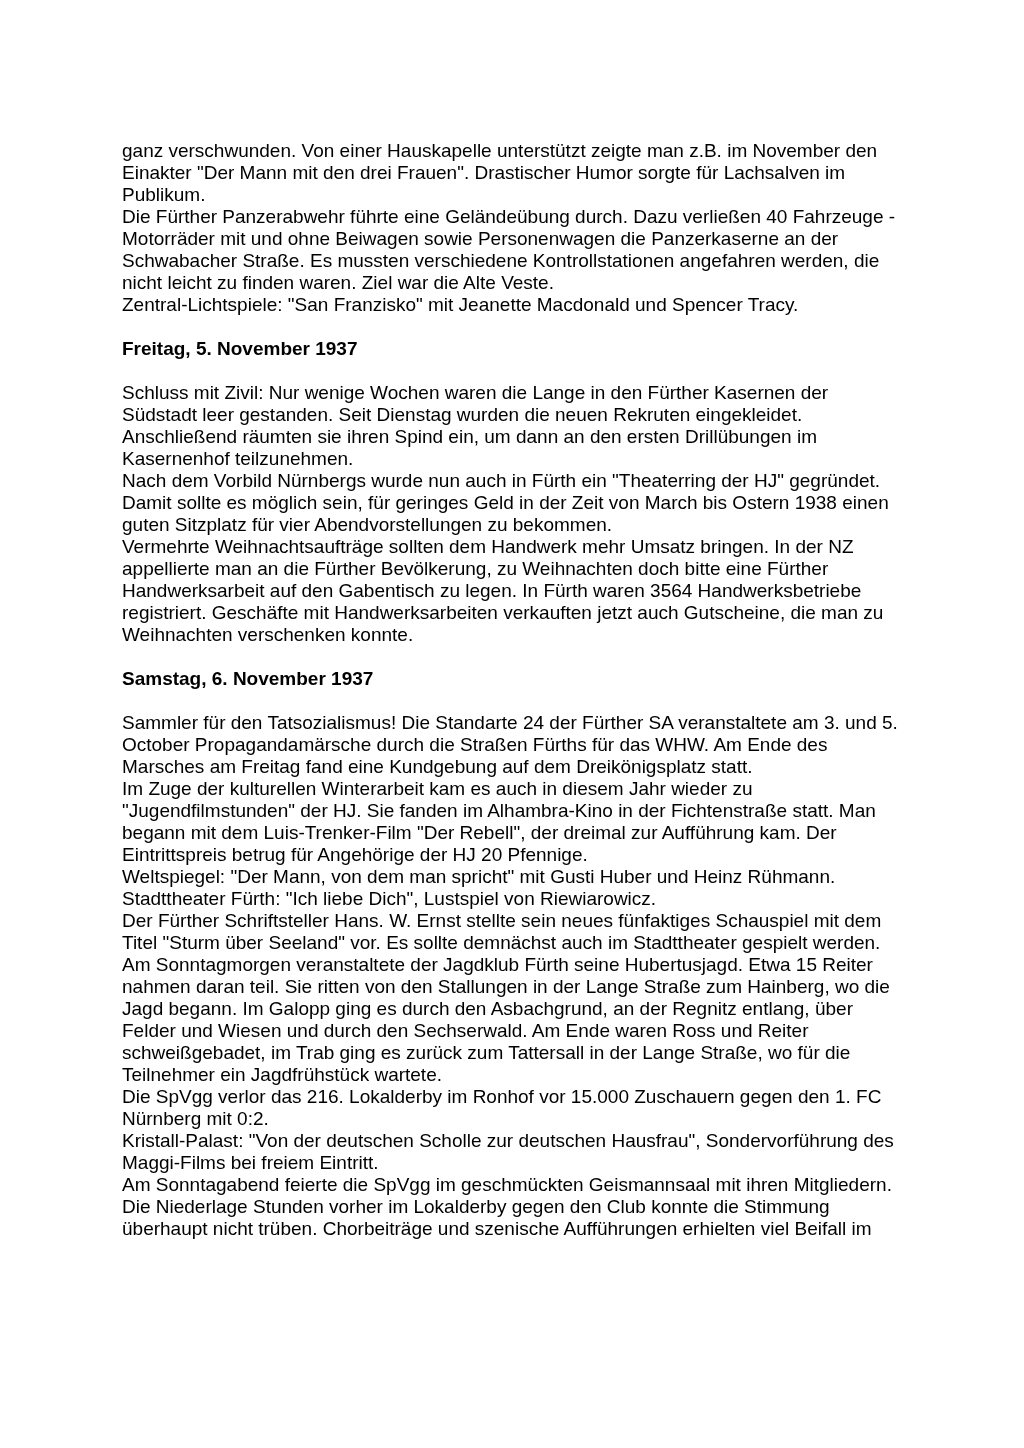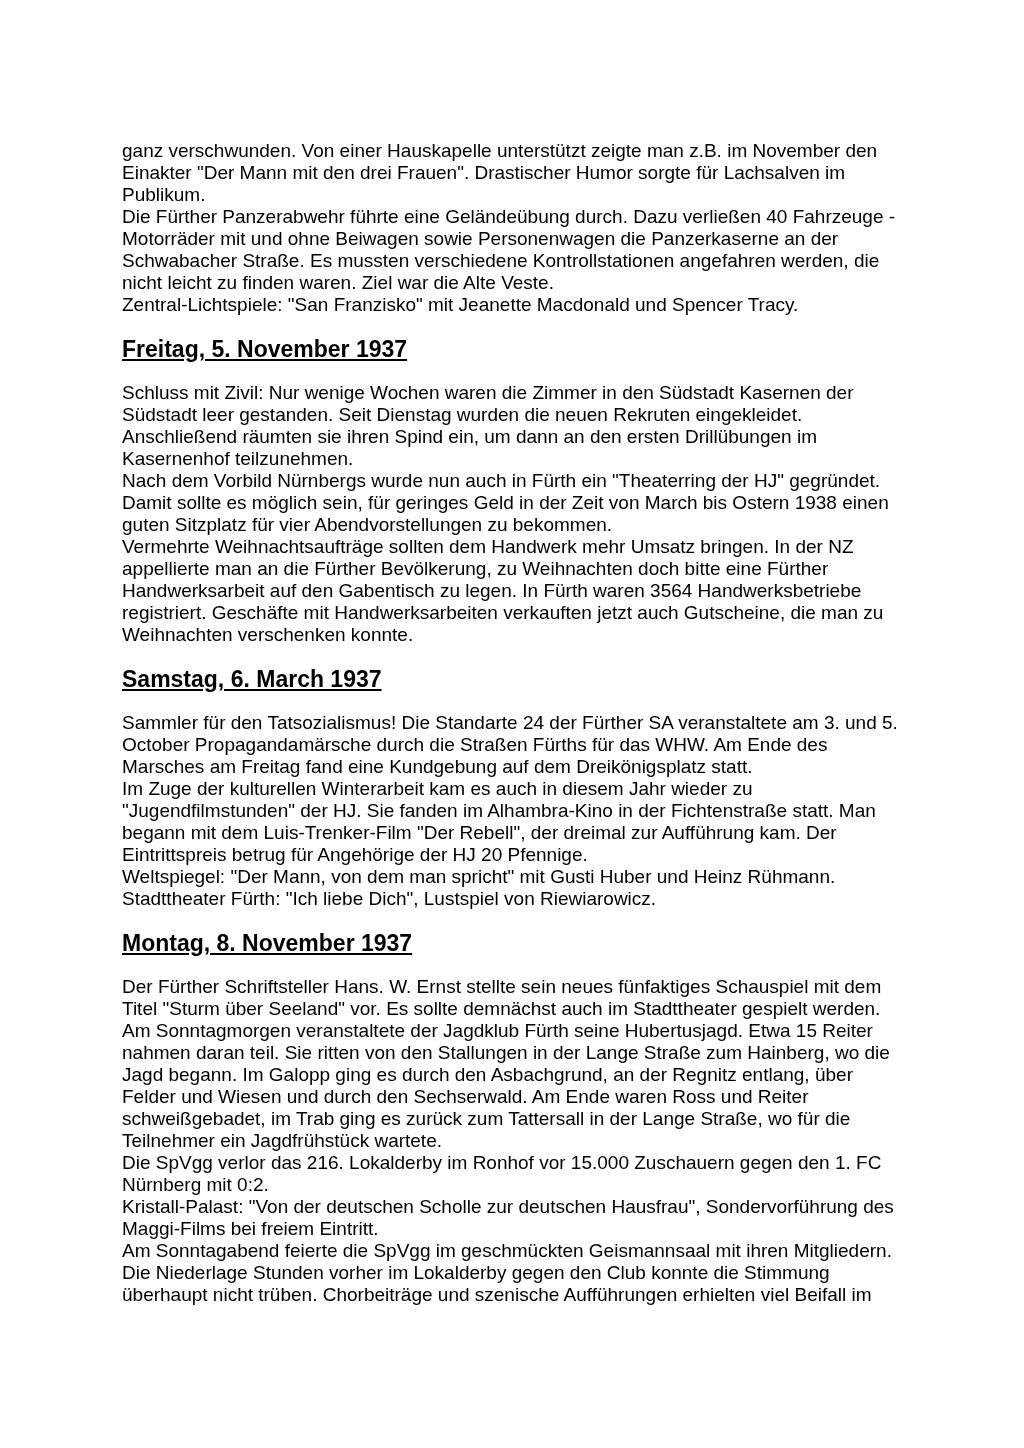--- a/index.html
+++ b/index.html
@@ -29,61 +29,59 @@
     top: 124px;
     width: 786px;
     font-size: 19px;
     line-height: 22px;
     text-align: left;
   }
   .doc-section {
     margin: 0;
   }
   .doc-heading {
-    font-size: 23px;
+    font-size: 19px;
     line-height: 22px;
     font-weight: bold;
     margin: 22px 0 22px 0;
     padding: 0;
-    text-decoration: underline;
   }
   .doc-paragraph {
     margin: 0;
     padding: 0;
   }
 </style>
 </head>
 <body>
 
 <div class="page">
   <div class="content" id="content">
   <section class="doc-section">
 
   <p class="doc-paragraph">ganz verschwunden. Von einer Hauskapelle unterstützt zeigte man z.B. im November den Einakter "Der Mann mit den drei Frauen". Drastischer Humor sorgte für Lachsalven im Publikum.</p>
         <p class="doc-paragraph">Die Fürther Panzerabwehr führte eine Geländeübung durch. Dazu verließen 40 Fahrzeuge - Motorräder mit und ohne Beiwagen sowie Personenwagen die Panzerkaserne an der Schwabacher Straße. Es mussten verschiedene Kontrollstationen angefahren werden, die nicht leicht zu finden waren. Ziel war die Alte Veste.</p>
         <p class="doc-paragraph">Zentral-Lichtspiele: "San Franzisko" mit Jeanette Macdonald und Spencer Tracy.</p>
       </section>
 
   <section class="doc-section">
     <h2 class="doc-heading">Freitag, 5. November 1937</h2>
-  <p class="doc-paragraph">Schluss mit Zivil: Nur wenige Wochen waren die Zimmer in den Südstadt Kasernen der Südstadt leer gestanden. Seit Dienstag wurden die neuen Rekruten eingekleidet. Anschließend räumten sie ihren Spind ein, um dann an den ersten Drillübungen im Kasernenhof teilzunehmen.</p>
+  <p class="doc-paragraph">Schluss mit Zivil: Nur wenige Wochen waren die Lange in den Fürther Kasernen der Südstadt leer gestanden. Seit Dienstag wurden die neuen Rekruten eingekleidet. Anschließend räumten sie ihren Spind ein, um dann an den ersten Drillübungen im Kasernenhof teilzunehmen.</p>
         <p class="doc-paragraph">Nach dem Vorbild Nürnbergs wurde nun auch in Fürth ein "Theaterring der HJ" gegründet. Damit sollte es möglich sein, für geringes Geld in der Zeit von March bis Ostern 1938 einen guten Sitzplatz für vier Abendvorstellungen zu bekommen.</p>
         <p class="doc-paragraph">Vermehrte Weihnachtsaufträge sollten dem Handwerk mehr Umsatz bringen. In der NZ appellierte man an die Fürther Bevölkerung, zu Weihnachten doch bitte eine Fürther Handwerksarbeit auf den Gabentisch zu legen. In Fürth waren 3564 Handwerksbetriebe registriert. Geschäfte mit Handwerksarbeiten verkauften jetzt auch Gutscheine, die man zu Weihnachten verschenken konnte.</p>
       </section>
 
   <section class="doc-section">
-    <h2 class="doc-heading">Samstag, 6. March 1937</h2>
+    <h2 class="doc-heading">Samstag, 6. November 1937</h2>
   <p class="doc-paragraph">Sammler für den Tatsozialismus! Die Standarte 24 der Fürther SA veranstaltete am 3. und 5. October Propagandamärsche durch die Straßen Fürths für das WHW. Am Ende des Marsches am Freitag fand eine Kundgebung auf dem Dreikönigsplatz statt.</p>
         <p class="doc-paragraph">Im Zuge der kulturellen Winterarbeit kam es auch in diesem Jahr wieder zu "Jugendfilmstunden" der HJ. Sie fanden im Alhambra-Kino in der Fichtenstraße statt. Man begann mit dem Luis-Trenker-Film "Der Rebell", der dreimal zur Aufführung kam. Der Eintrittspreis betrug für Angehörige der HJ 20 Pfennige.</p>
         <p class="doc-paragraph">Weltspiegel: "Der Mann, von dem man spricht" mit Gusti Huber und Heinz Rühmann.</p>
         <p class="doc-paragraph">Stadttheater Fürth: "Ich liebe Dich", Lustspiel von Riewiarowicz.</p>
       </section>
 
   <section class="doc-section">
-    <h2 class="doc-heading">Montag, 8. November 1937</h2>
   <p class="doc-paragraph">Der Fürther Schriftsteller Hans. W. Ernst stellte sein neues fünfaktiges Schauspiel mit dem Titel "Sturm über Seeland" vor. Es sollte demnächst auch im Stadttheater gespielt werden.</p>
         <p class="doc-paragraph">Am Sonntagmorgen veranstaltete der Jagdklub Fürth seine Hubertusjagd. Etwa 15 Reiter nahmen daran teil. Sie ritten von den Stallungen in der Lange Straße zum Hainberg, wo die Jagd begann. Im Galopp ging es durch den Asbachgrund, an der Regnitz entlang, über Felder und Wiesen und durch den Sechserwald. Am Ende waren Ross und Reiter schweißgebadet, im Trab ging es zurück zum Tattersall in der Lange Straße, wo für die Teilnehmer ein Jagdfrühstück wartete.</p>
         <p class="doc-paragraph">Die SpVgg verlor das 216. Lokalderby im Ronhof vor 15.000 Zuschauern gegen den 1. FC Nürnberg mit 0:2.</p>
         <p class="doc-paragraph">Kristall-Palast: "Von der deutschen Scholle zur deutschen Hausfrau", Sondervorführung des Maggi-Films bei freiem Eintritt.</p>
       </section>
 
   <section class="doc-section">
   <p class="doc-paragraph">Am Sonntagabend feierte die SpVgg im geschmückten Geismannsaal mit ihren Mitgliedern. Die Niederlage Stunden vorher im Lokalderby gegen den Club konnte die Stimmung überhaupt nicht trüben. Chorbeiträge und szenische Aufführungen erhielten viel Beifall im</p>
       </section>
 </div>

